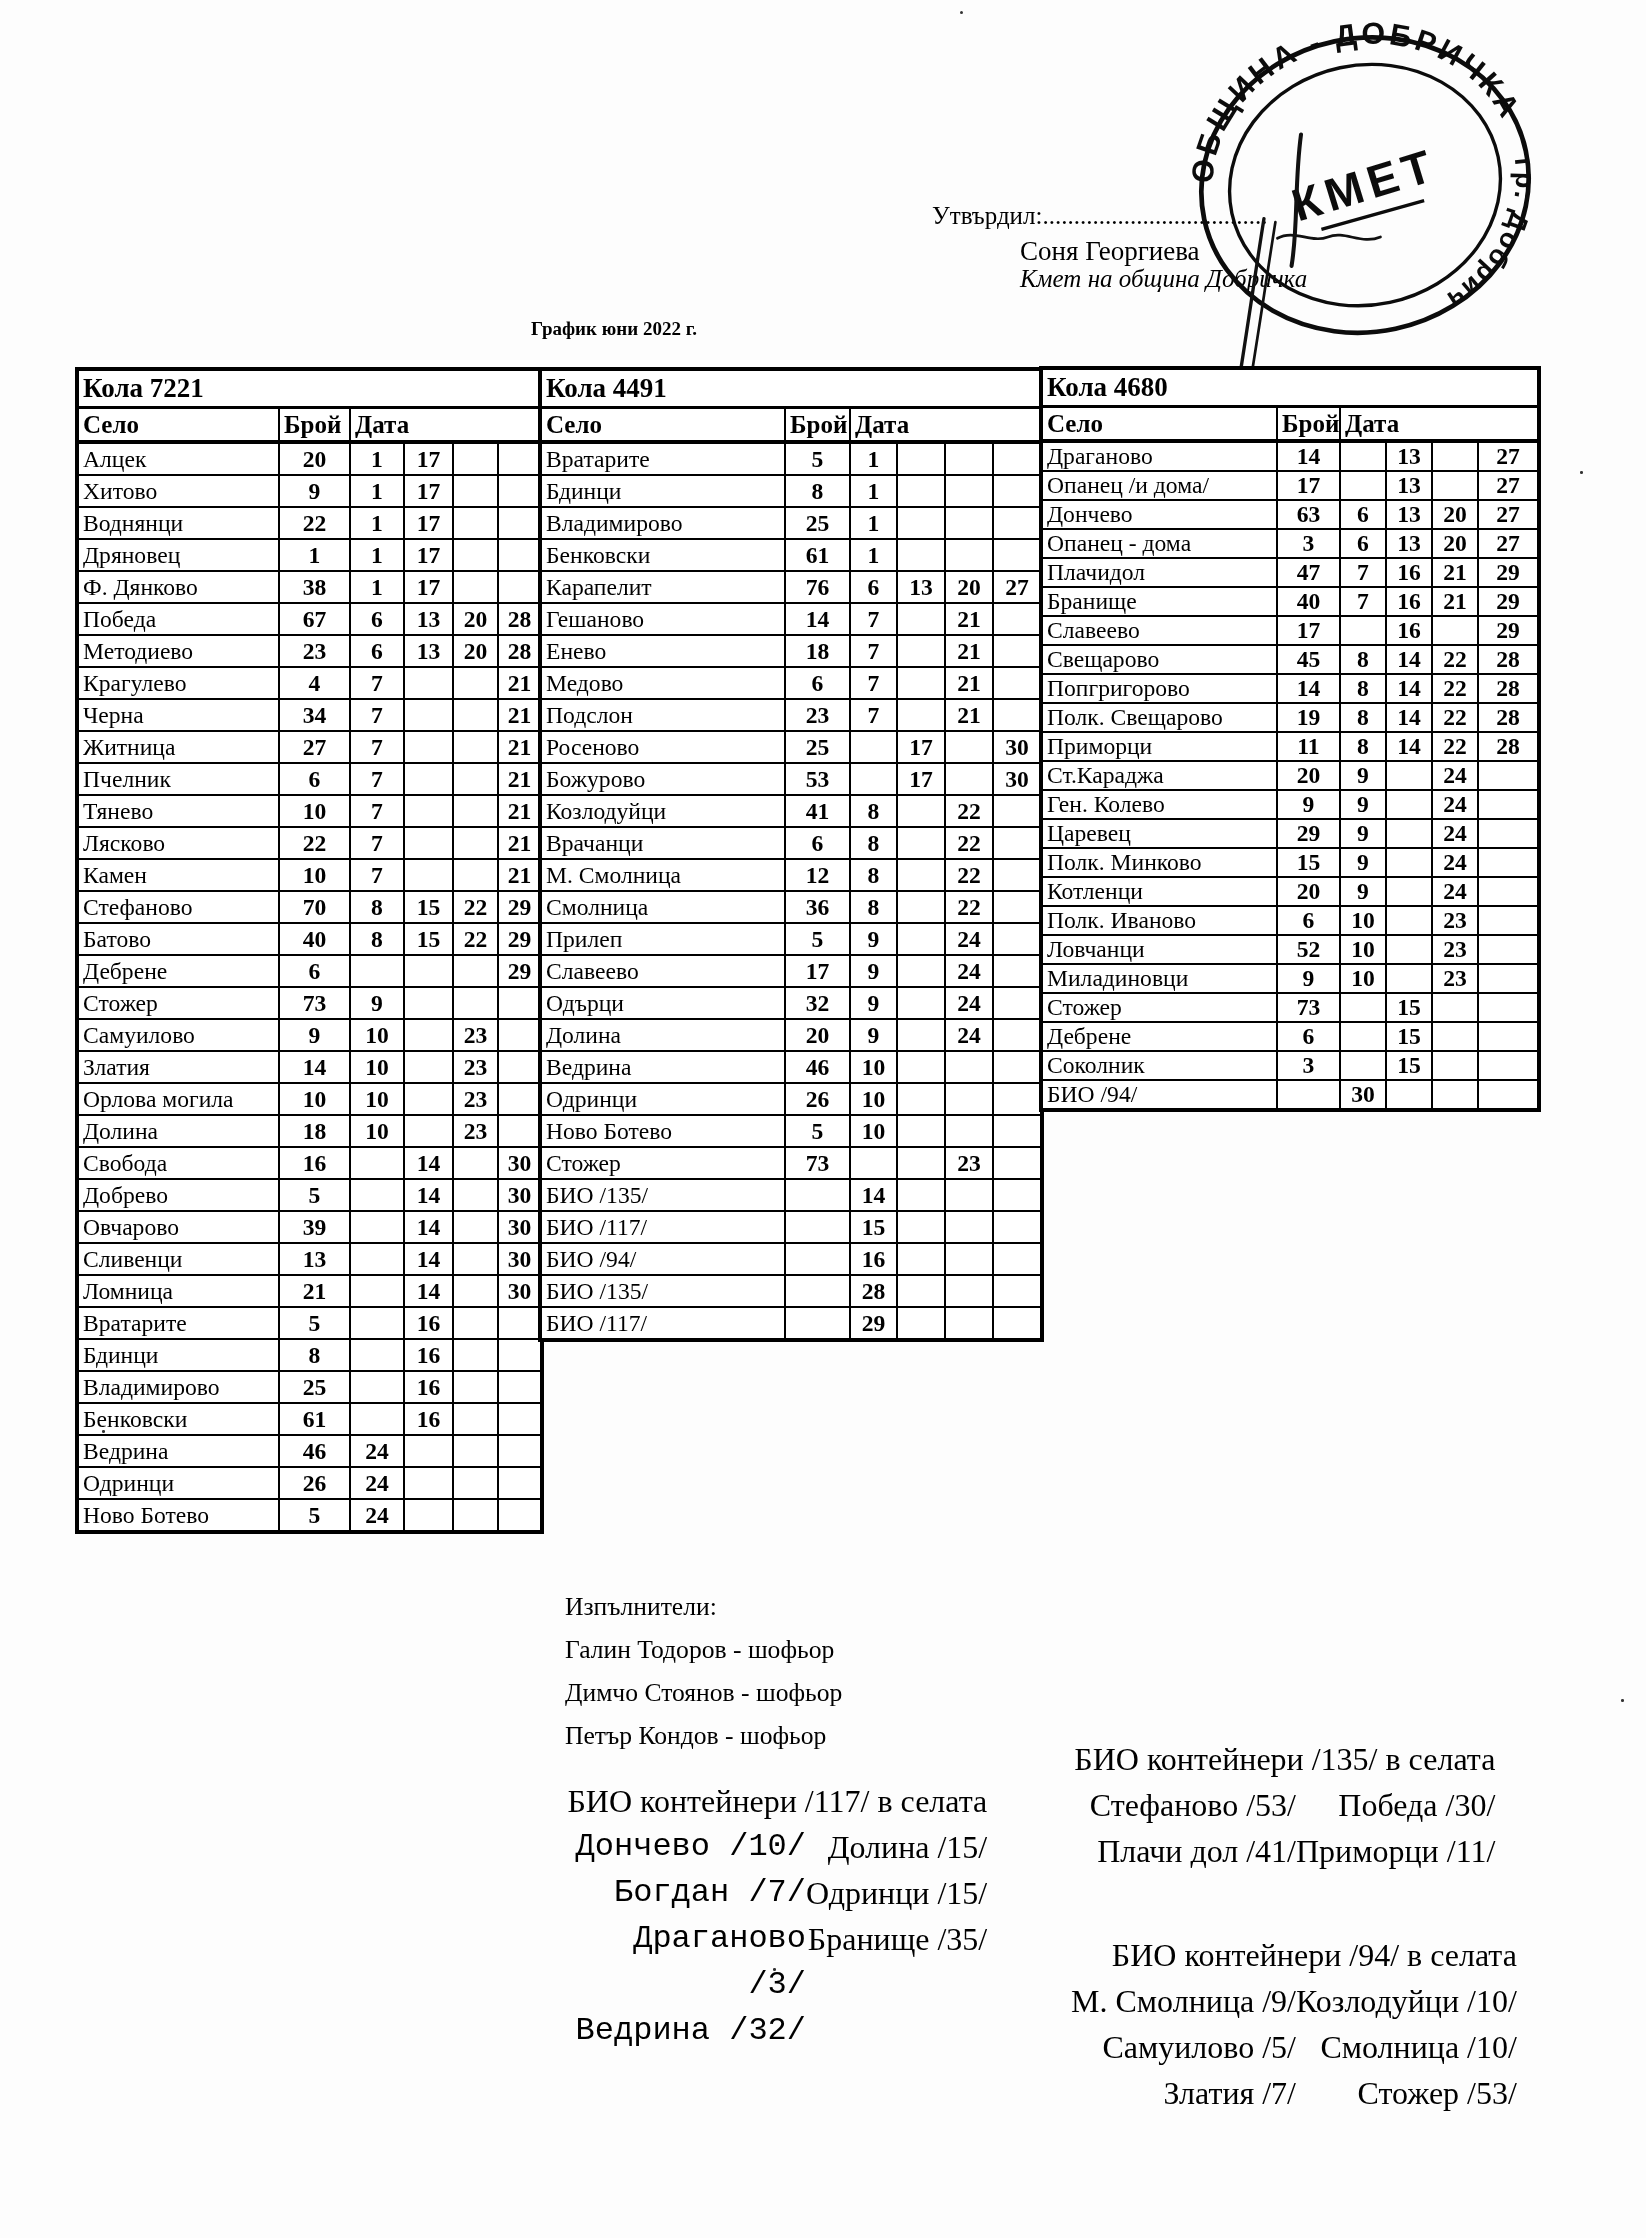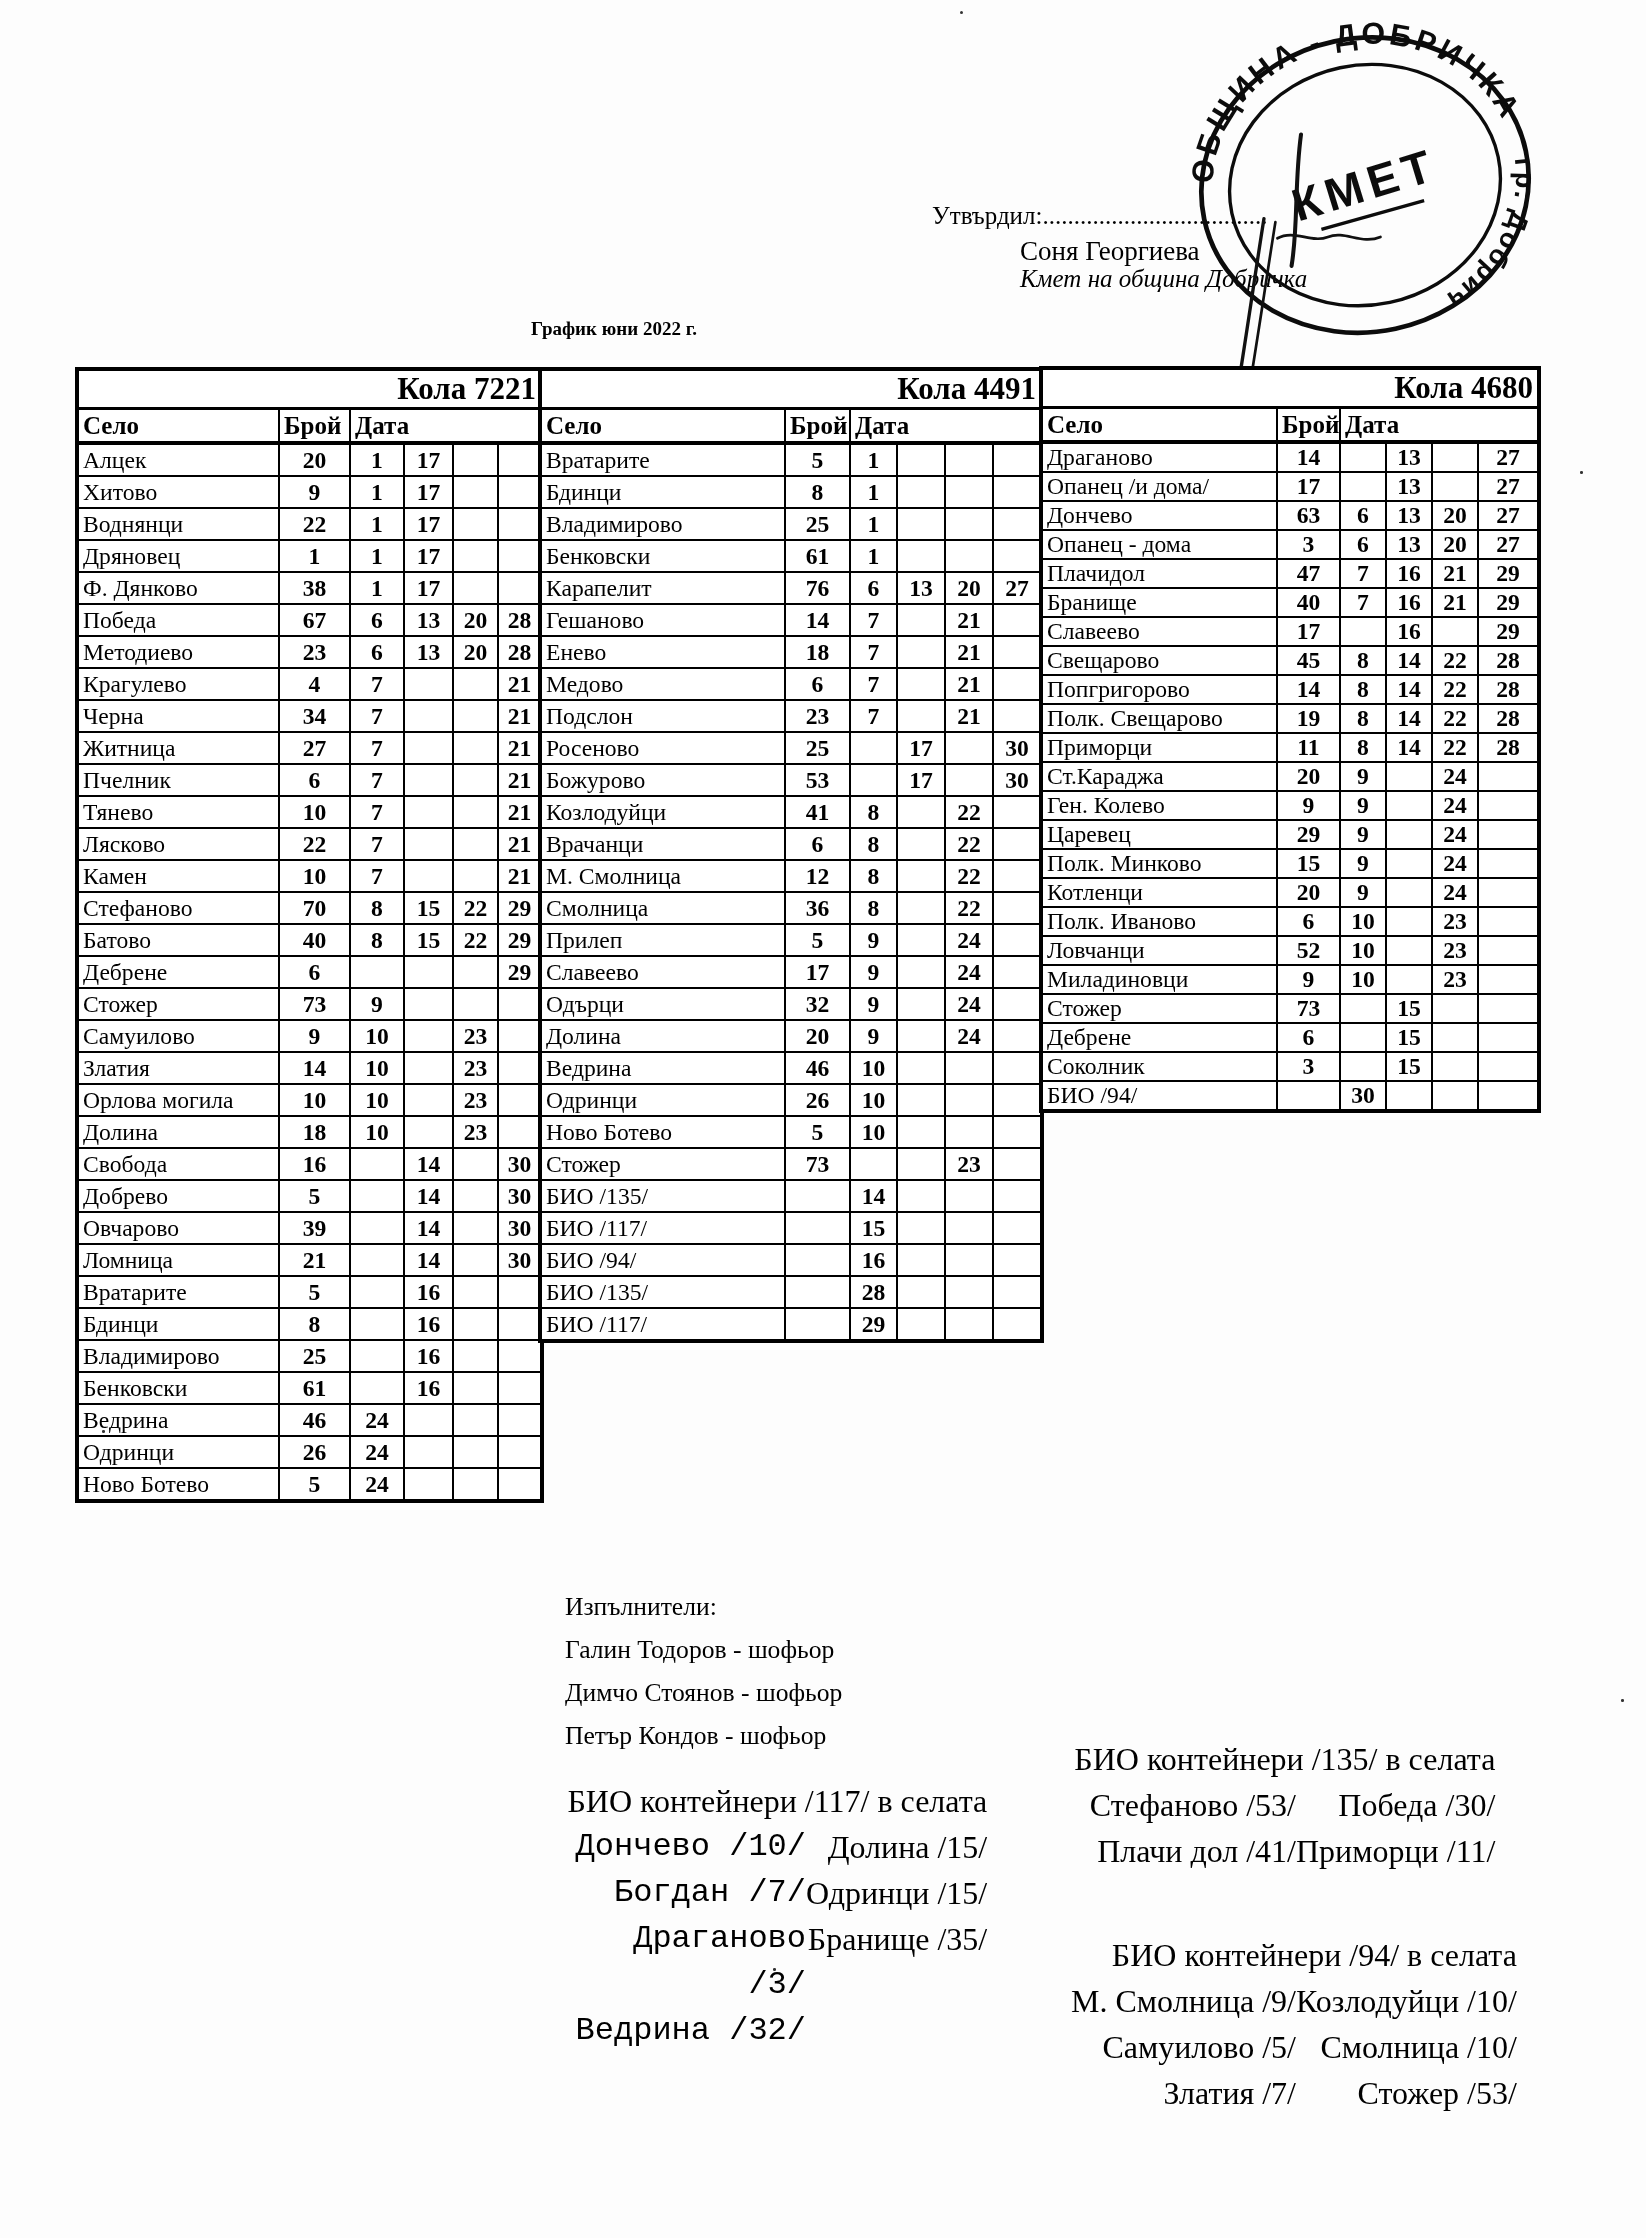--- a/index.html
+++ b/index.html
@@ -12,21 +12,21 @@
   
   .doc-title{position:absolute;left:531px;top:318px;font-size:19px;font-weight:bold;white-space:nowrap;}
   
   .stamp{position:absolute;left:1038px;top:20px;width:526px;height:539px;pointer-events:none;}
   .stamp .ring{font-family:"Liberation Sans","DejaVu Sans",sans-serif;font-size:45px;font-weight:bold;letter-spacing:5px;fill:#0c0c0c;}
   .stamp .ringsmall{font-family:"Liberation Sans","DejaVu Sans",sans-serif;font-size:40px;font-weight:bold;letter-spacing:3px;fill:#0c0c0c;}
   .stamp .center-t{font-family:"Liberation Sans","DejaVu Sans",sans-serif;font-size:68px;font-weight:bold;letter-spacing:9px;text-anchor:middle;fill:#0c0c0c;}
   
   table.kola{position:absolute;border-collapse:collapse;table-layout:fixed;border:4px solid #000;background:#fff;}
   table.kola th,table.kola td{border:2px solid #000;padding:0 4px;overflow:hidden;white-space:nowrap;font-size:23.6px;}
-  tr.h1 th{border-bottom:3.4px solid #000;font-size:31px;font-weight:bold;height:35px;text-align:right;}
+  tr.h1 th{border-bottom:3.4px solid #000;font-size:27px;font-weight:bold;height:35px;text-align:left;}
   tr.h2 th{border-bottom:4.7px solid #000;font-size:25px;font-weight:bold;height:31px;text-align:left;}
   td.c-name{text-align:left;border-right:3.4px solid #000;}
   td.c-count{text-align:center;font-weight:bold;border-right:3.4px solid #000;}
   td.c-d{text-align:center;font-weight:bold;}
   .t12 tbody td{height:30px;}
   .t3 tbody td{height:26px;}
   
   .executors{position:absolute;left:565px;top:1585px;font-size:25.6px;line-height:43px;}
   .bio{position:absolute;font-size:32px;line-height:46px;text-align:right;}
   .bio-title{font-weight:normal;}
@@ -285,20 +285,28 @@
         </tr>
         <tr>
           <td class="c-name">Овчарово</td>
           <td class="c-count">39</td>
           <td class="c-d"></td>
           <td class="c-d">14</td>
           <td class="c-d"></td>
           <td class="c-d">30</td>
         </tr>
         <tr>
+          <td class="c-name">Сливенци</td>
+          <td class="c-count">13</td>
+          <td class="c-d"></td>
+          <td class="c-d">14</td>
+          <td class="c-d"></td>
+          <td class="c-d">30</td>
+        </tr>
+        <tr>
           <td class="c-name">Ломница</td>
           <td class="c-count">21</td>
           <td class="c-d"></td>
           <td class="c-d">14</td>
           <td class="c-d"></td>
           <td class="c-d">30</td>
         </tr>
         <tr>
           <td class="c-name">Вратарите</td>
           <td class="c-count">5</td>

